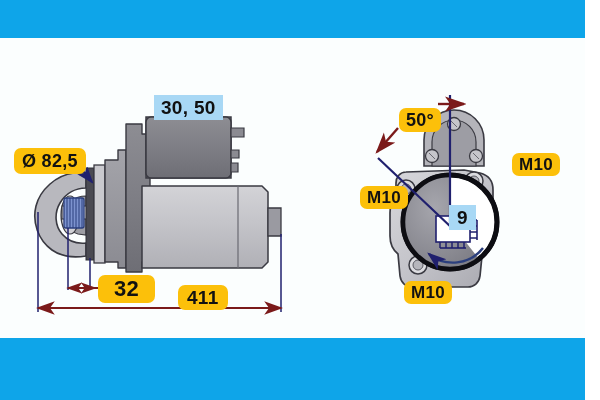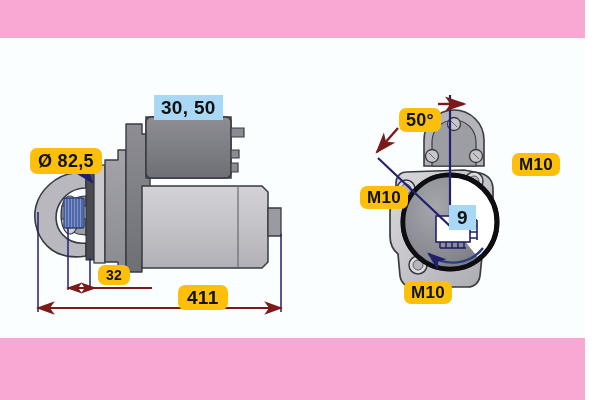--- a/index.html
+++ b/index.html
@@ -8,21 +8,21 @@
     padding: 0;
     background: #ffffff;
   }
   body {
     font-family: "Liberation Sans", sans-serif;
   }
   #canvas {
     position: relative;
     width: 585px;
     height: 400px;
-    background: #f9a8d4;
+    background: #0ea5e9;
     overflow: hidden;
   }
   #drawing-area {
     position: absolute;
     left: 0;
     top: 38px;
     width: 600px;
     height: 300px;
     background: #fbfefe;
   }
@@ -207,23 +207,23 @@
 
       <path d="M483,248 A38,38 0 0,1 429,254" fill="none" stroke="#2b3f7d" stroke-width="2.4" marker-end="url(#arrNavy)"></path>
 
       <line x1="438" y1="104" x2="464" y2="104" stroke="#7b1a1a" stroke-width="2.4" marker-end="url(#arrRed)"></line>
       <line x1="398" y1="128" x2="377" y2="152" stroke="#7b1a1a" stroke-width="2.4" marker-end="url(#arrRed)"></line>
     </g>
   </svg>
 
   <div class="lbl lbl-blue" style="left:154px; top:95px; font-size:19px; padding:3px 7px;">30, 50</div>
 
-  <div class="lbl lbl-yellow" style="left:30px; top:148px; font-size:18px; padding:4px 8px;text-align:center;">Ø 82,5</div>
-
-  <div class="lbl lbl-yellow" style="left:98px; top:265px; font-size:14px; padding:3px 8px;">32</div>
+  <div class="lbl lbl-yellow" style="left:14px; top:148px; font-size:18px; padding:4px 8px;text-align:center;">Ø 82,5</div>
+
+  <div class="lbl lbl-yellow" style="left:98px; top:275px; font-size:22px; padding:3px 16px;">32</div>
 
   <div class="lbl lbl-yellow" style="left:178px; top:285px; font-size:19px; padding:3px 9px;">411</div>
 
   <div class="lbl lbl-yellow" style="left:399px; top:108px; font-size:18px; padding:3px 7px;">50°</div>
 
   <div class="lbl lbl-yellow" style="left:360px; top:186px; font-size:17px; padding:3px 7px;">M10</div>
 
   <div class="lbl lbl-yellow" style="left:512px; top:153px; font-size:17px; padding:3px 7px;">M10</div>
 
   <div class="lbl lbl-yellow" style="left:404px; top:281px; font-size:17px; padding:3px 7px;">M10</div>

